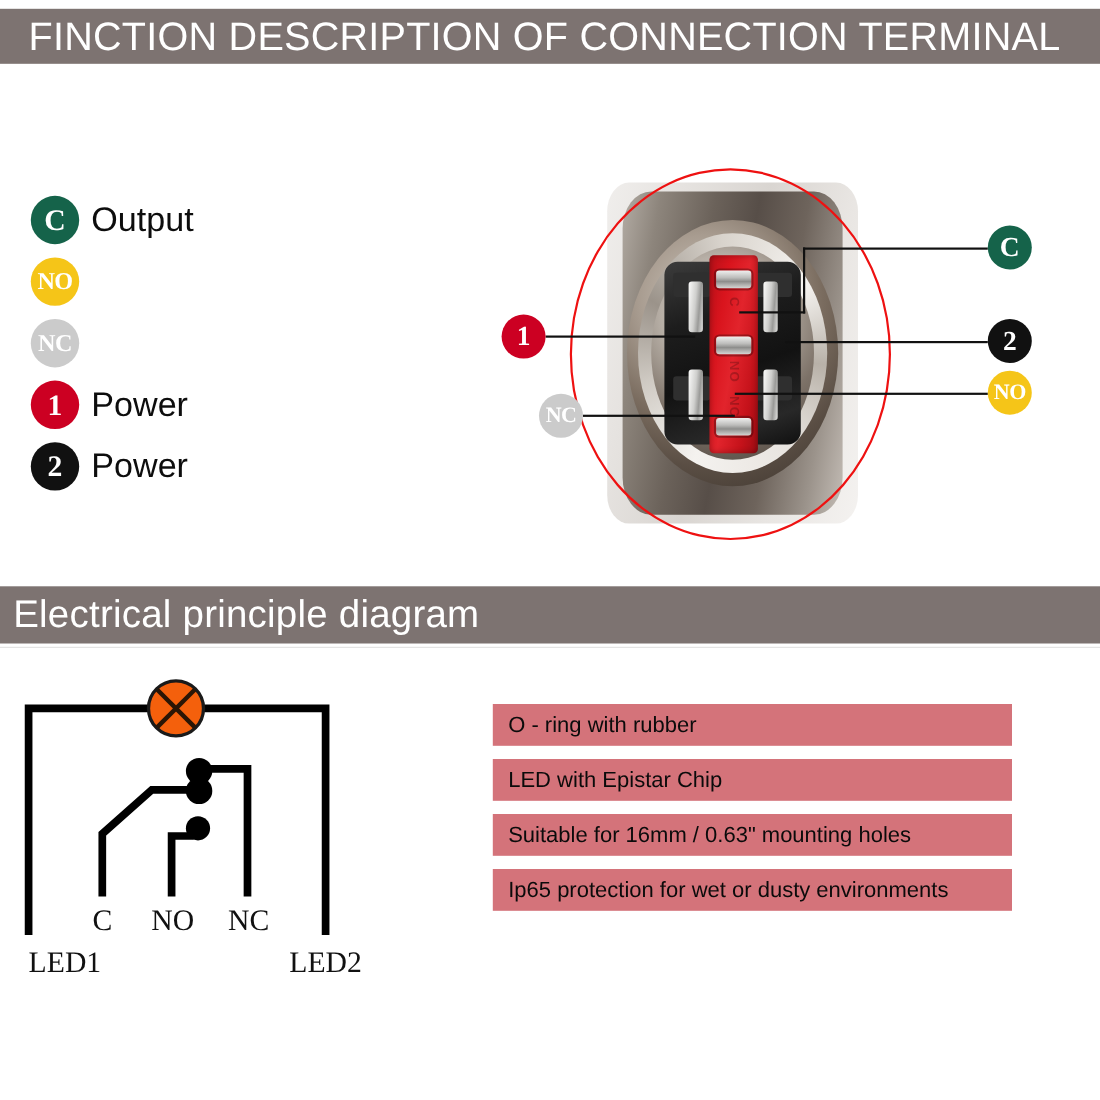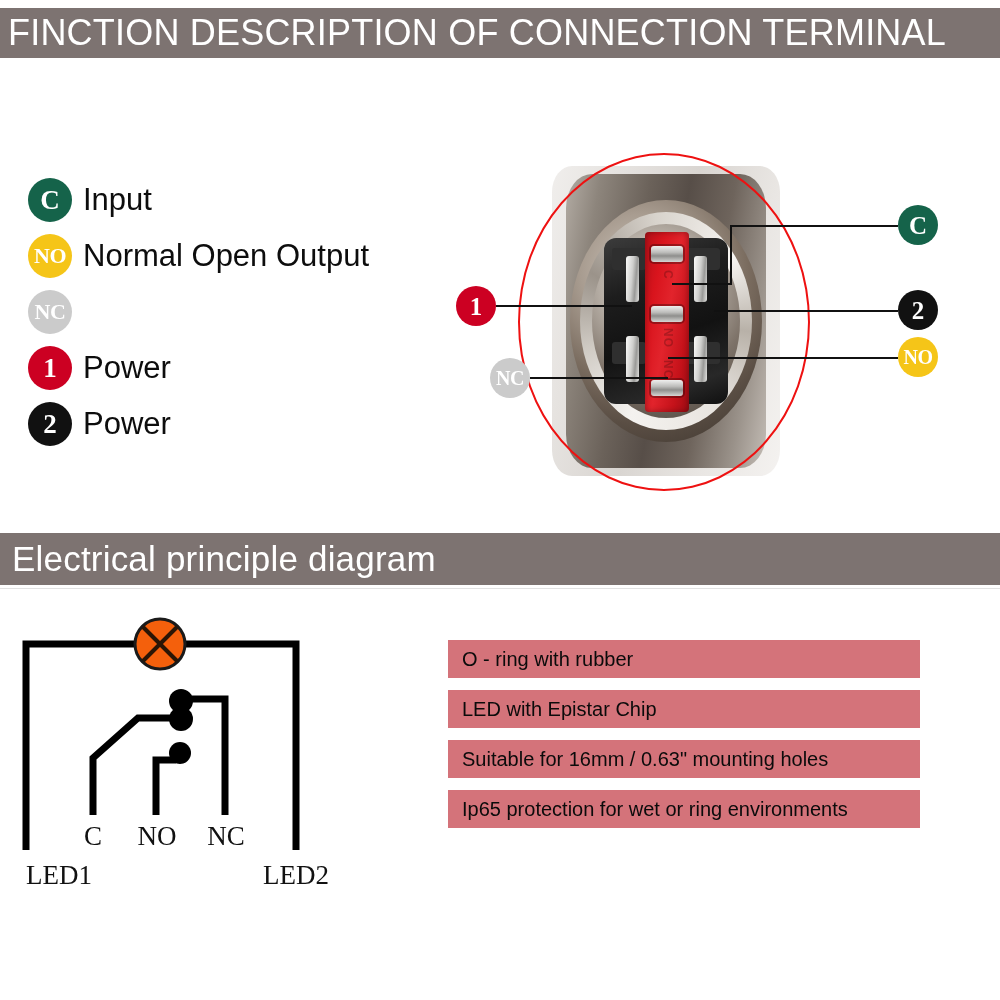--- a/index.html
+++ b/index.html
@@ -32,21 +32,21 @@
     font-weight: 400;
     letter-spacing: 0.2px;
     white-space: nowrap;
   }
   #bar-top {
     top: 8px;
     height: 50px;
   }
   #bar-top .section-bar-title {
     font-size: 36px;
-    padding-left: 8px;
+    padding-left: 26px;
   }
   #bar-lower {
     top: 533px;
     height: 52px;
   }
   #bar-lower .section-bar-title {
     font-size: 35px;
     padding-left: 12px;
   }
 
@@ -299,26 +299,25 @@
 <body>
 
 <div class="section-bar" id="bar-top">
   <span class="section-bar-title">FINCTION DESCRIPTION OF CONNECTION TERMINAL</span>
 </div>
 
 <div id="legend">
 
   <div class="legend-row">
     <span class="badge lg-1char" style="background:#15634a;">C</span>
-    <span class="legend-label">Input</span>
+    <span class="legend-label">Output</span>
   </div>
 
   <div class="legend-row">
     <span class="badge lg-2char" style="background:#f5c518;">NO</span>
-    <span class="legend-label">Normal Open Output</span>
   </div>
 
   <div class="legend-row">
     <span class="badge lg-2char" style="background:#cbcbcb;">NC</span>
   </div>
 
   <div class="legend-row">
     <span class="badge lg-1char" style="background:#cc0022;">1</span>
     <span class="legend-label">Power</span>
   </div>
@@ -418,15 +417,15 @@
   <div class="feature-bar">
     <span class="feature-text">O - ring with rubber</span>
   </div>
   <div class="feature-bar">
     <span class="feature-text">LED with Epistar Chip</span>
   </div>
   <div class="feature-bar">
     <span class="feature-text">Suitable for 16mm / 0.63" mounting holes</span>
   </div>
   <div class="feature-bar">
-    <span class="feature-text">Ip65 protection for wet or ring environments</span>
+    <span class="feature-text">Ip65 protection for wet or dusty environments</span>
   </div>
 </div>
 
 </body></html>

